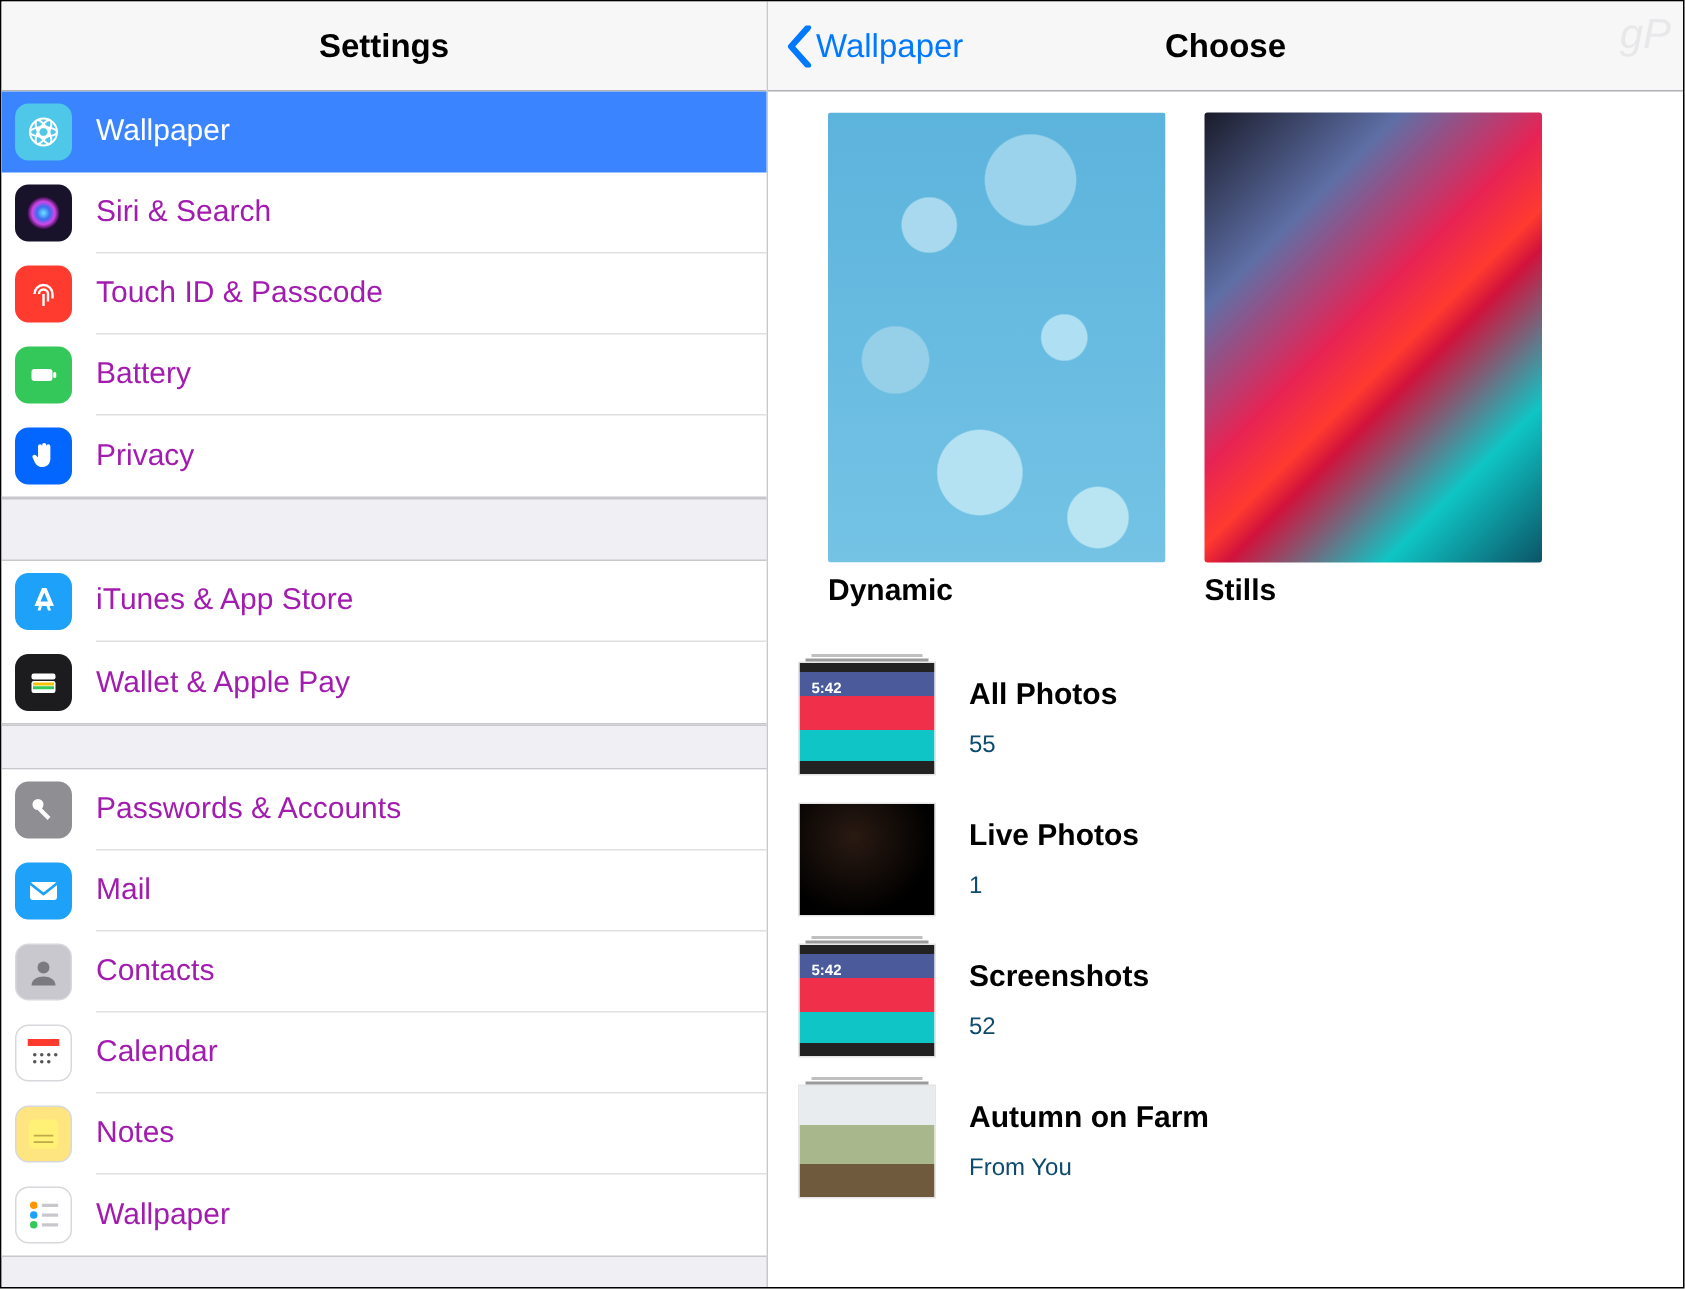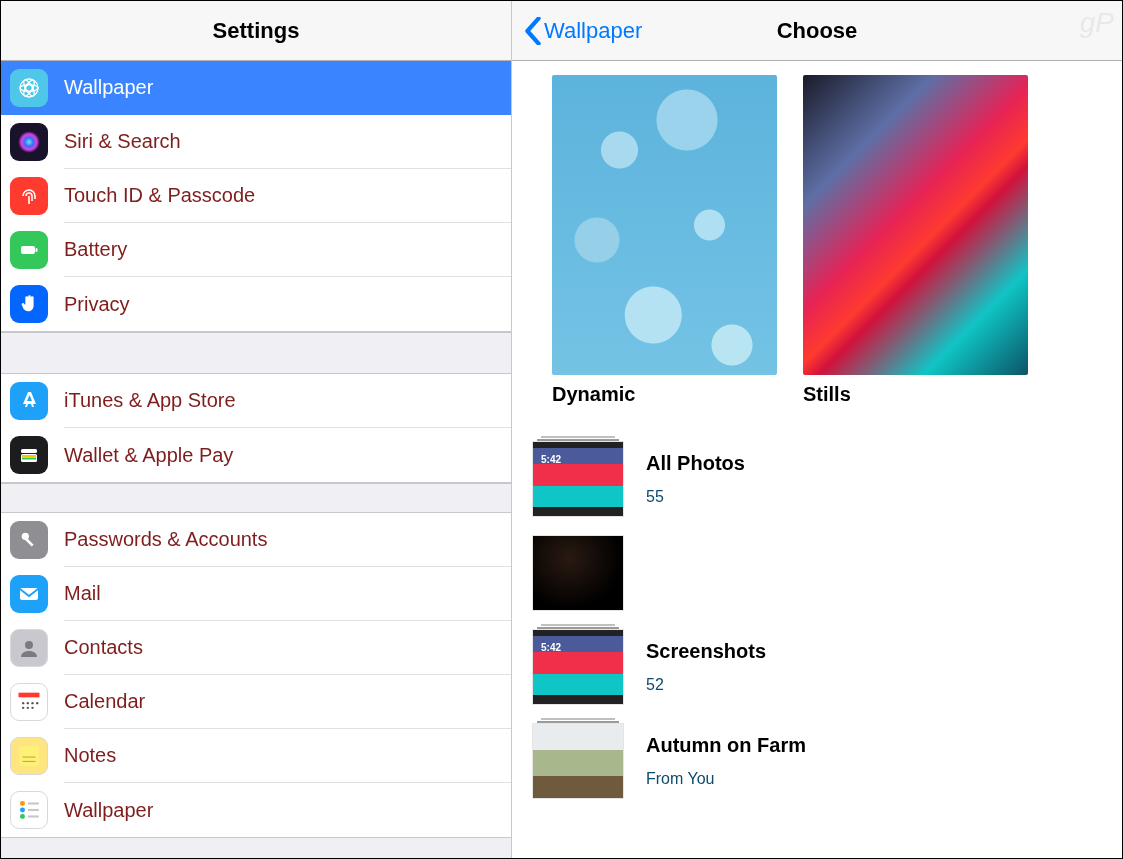--- a/index.html
+++ b/index.html
@@ -7,21 +7,21 @@
   body { display: flex; background: #efeff4; border: 1px solid #000; }
 
   
   .sidebar { width: 511px; height: 100%; background: #efeff4; border-right: 1px solid #c8c7cc; display: flex; flex-direction: column; }
   .sidebar-header { height: 60px; background: #f7f7f8; border-bottom: 1px solid #b2b2b2; display: flex; align-items: center; justify-content: center; font-weight: 700; font-size: 22px; }
   .settings-group { background: #fff; border-bottom: 1px solid #c8c7cc; }
   .settings-group.first { border-top: none; }
   .group-gap { height: 42px; background: #efeff4; border-top: 1px solid #c8c7cc; border-bottom: 1px solid #c8c7cc; }
   .group-gap.small { height: 30px; }
   .settings-row { display: flex; align-items: center; height: 54px; padding-left: 9px; cursor: pointer; }
-  .settings-row .label { flex: 1; font-size: 20px; color: #7f1d1d; padding-right: 10px; border-bottom: 1px solid #e0e0e2; height: 100%; display: flex; align-items: center; }
+  .settings-row .label { flex: 1; font-size: 20px; color: #a21caf; padding-right: 10px; border-bottom: 1px solid #e0e0e2; height: 100%; display: flex; align-items: center; }
   .settings-row:last-child .label { border-bottom: none; }
   .settings-row.selected { background: #3a84ff; }
   .settings-row.selected .label { color: #fff; border-bottom-color: transparent; }
   .row-icon { width: 38px; height: 38px; border-radius: 9px; margin-right: 16px; flex: 0 0 38px; display: flex; align-items: center; justify-content: center; font-size: 20px; color: #fff; }
 
   
   .detail { flex: 1; height: 100%; background: #fff; display: flex; flex-direction: column; }
   .detail-header { height: 60px; background: #f7f7f8; border-bottom: 1px solid #b1b1b5; position: relative; display: flex; align-items: center; justify-content: center; }
   .detail-header .title { font-weight: 700; font-size: 22px; }
   .back-btn { position: absolute; left: 12px; top: 0; height: 100%; display: flex; align-items: center; color: #0079ff; font-size: 22px; cursor: pointer; }
@@ -249,20 +249,24 @@
           <div class="album-thumb bg-screenshot stack">
             <div class="tstamp">5:42</div>
           </div>
           <div class="album-info">
             <div class="name">All Photos</div>
             <div class="count">55</div>
           </div>
         </div>
         <div class="album-row">
           <div class="album-thumb bg-dark"></div>
+          <div class="album-info">
+            <div class="name">Live Photos</div>
+            <div class="count">1</div>
+          </div>
         </div>
         <div class="album-row">
           <div class="album-thumb bg-screenshot stack">
             <div class="tstamp">5:42</div>
           </div>
           <div class="album-info">
             <div class="name">Screenshots</div>
             <div class="count">52</div>
           </div>
         </div>

